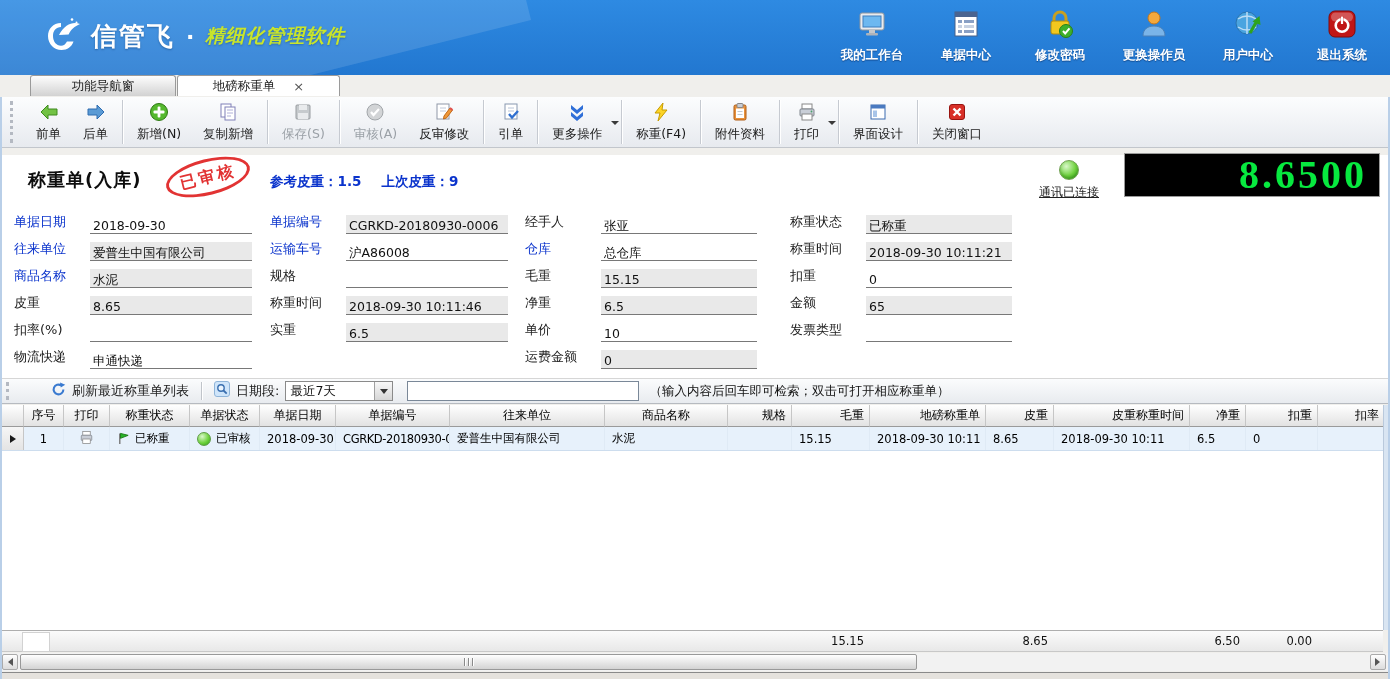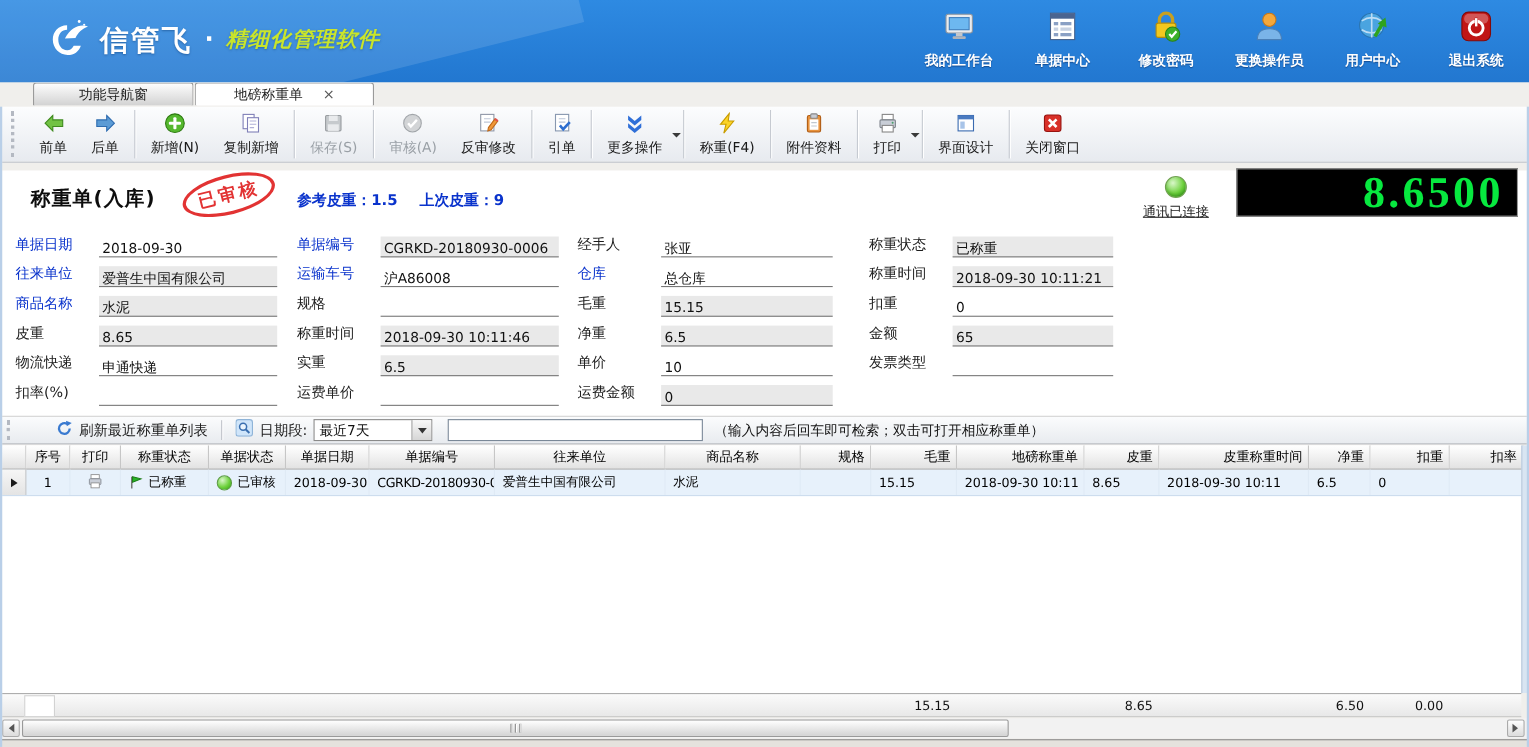--- a/index.html
+++ b/index.html
@@ -410,27 +410,27 @@
         </div>
       <div class="frow">
           <span class="flabel blue">商品名称</span>
           <span class="fval ro w162">水泥</span>
         </div>
       <div class="frow">
           <span class="flabel">皮重</span>
           <span class="fval ro w162">8.65</span>
         </div>
       <div class="frow">
+          <span class="flabel">扣率(%)</span>
+          <span class="fval w162"></span>
+        </div>
+      <div class="frow">
           <span class="flabel">物流快递</span>
           <span class="fval w162">申通快递</span>
         </div>
-      <div class="frow">
-          <span class="flabel">扣率(%)</span>
-          <span class="fval w162"></span>
-        </div>
     </div>
 
     <div class="fcol fc1">
       <div class="frow">
           <span class="flabel blue">单据编号</span>
           <span class="fval ro w162">CGRKD-20180930-0006</span>
         </div>
       <div class="frow">
           <span class="flabel blue">运输车号</span>
           <span class="fval w162">沪A86008</span>
@@ -439,24 +439,20 @@
           <span class="flabel">规格</span>
           <span class="fval w162"></span>
         </div>
       <div class="frow">
           <span class="flabel">称重时间</span>
           <span class="fval ro w162">2018-09-30 10:11:46</span>
         </div>
       <div class="frow">
           <span class="flabel">实重</span>
           <span class="fval ro w162">6.5</span>
-        </div>
-      <div class="frow">
-          <span class="flabel">运费单价</span>
-          <span class="fval w162"></span>
         </div>
     </div>
 
     <div class="fcol fc2">
       <div class="frow">
           <span class="flabel">经手人</span>
           <span class="fval w156">张亚</span>
         </div>
       <div class="frow">
           <span class="flabel blue">仓库</span>

